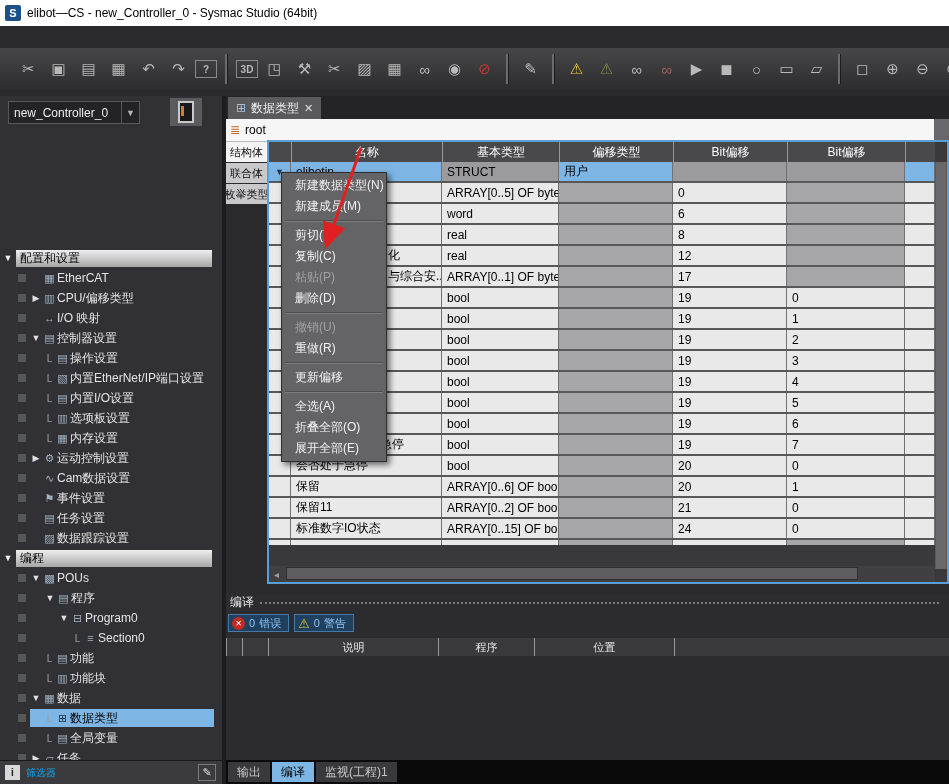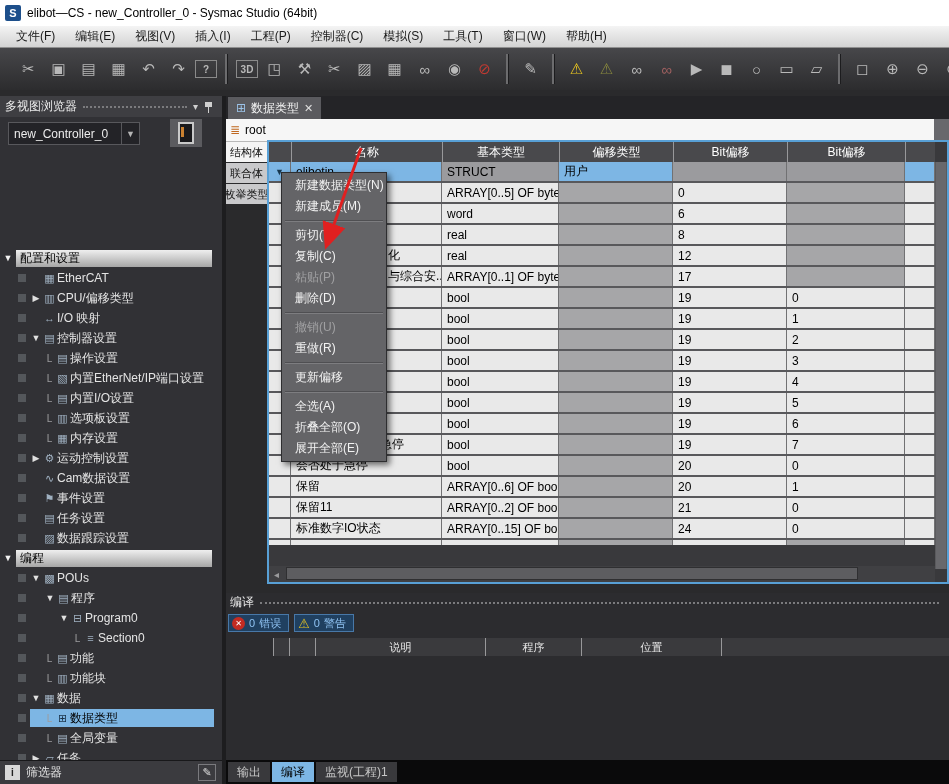--- a/index.html
+++ b/index.html
@@ -56,21 +56,21 @@
   .tree-row.selected .row-inner .tlabel { color:#000; }
   .texp2 { color:#e0e0e0; font-size:9px; width:12px; text-align:center; flex:none; }
   .tpre { color:#9c9c9e; font-size:10px; width:11px; text-align:center; flex:none; }
   .ticon { font-size:11px; color:#9fb0c0; width:15px; text-align:center; flex:none; }
   .tree-row.selected .ticon { color:#1a3248; }
   .tlabel { font-size:12px; color:#e4e4e4; white-space:nowrap; }
   .filterbar { position:absolute; left:0; bottom:0; width:222px; height:24px; background:#3b3b3f;
                border-top:1px solid #18181a; display:flex; align-items:center; }
   .info-box { width:15px; height:15px; background:#d8d8d8; color:#222; font-size:10px; font-weight:bold;
               display:flex; align-items:center; justify-content:center; margin:0 6px 0 5px; }
-  .filter-label { flex:1; font-size:12px; color:#e5e5e5; }
+  .filter-label { flex:1; font-size:10px; color:#0ea5e9; }
   .pencil-box { width:18px; height:17px; border:1px solid #7a7a7e; color:#ddd; font-size:11px;
                 display:flex; align-items:center; justify-content:center; margin-right:6px; }
   .vdivider { position:absolute; left:222px; top:96px; width:4px; height:688px; background:#1d1d1f; }
   
   .main { position:absolute; left:226px; top:96px; width:723px; height:688px; }
   .tabstrip { position:absolute; left:0; top:0; width:723px; height:23px; background:#242427; display:flex; }
   .doc-tab { margin-left:2px; margin-top:1px; height:22px; padding:0 8px; background:#5a5a5e;
              display:flex; align-items:center; gap:5px; }
   .doc-tab .ticon2 { color:#9cc3e8; font-size:12px; }
   .doc-tab .tlabel2 { font-size:12px; color:#f2f2f2; }
@@ -114,52 +114,40 @@
   
   .buildpanel { position:absolute; left:0; top:497px; width:723px; height:167px; background:#2c2c2f; }
   .bp-header { height:18px; display:flex; align-items:center; padding:0 4px; }
   .bp-title { font-size:12px; color:#e8e8e8; white-space:nowrap; }
   .badges { height:24px; display:flex; align-items:center; gap:5px; padding-left:2px; }
   .badge { display:flex; align-items:center; gap:4px; background:#204060; border:1px solid #4878a8;
            color:#8fc2f2; font-size:11px; padding:1px 7px 1px 3px; height:18px; }
   .err-ico { width:13px; height:13px; border-radius:50%; background:#c32b22; color:#fff; font-size:8px;
              display:flex; align-items:center; justify-content:center; }
   .warn-ico { color:#e8c520; font-size:13px; line-height:13px; }
-  .result-head { height:18px; background:#3a3a3d; display:flex; margin-top:3px;margin-left:47px; }
+  .result-head { height:18px; background:#3a3a3d; display:flex; margin-top:3px; }
   .rh-cell { border-left:1px solid #98989a; font-size:11px; color:#e8e8e8; display:flex;
              align-items:center; justify-content:center; overflow:hidden; }
   
   .bottomtabs { position:absolute; left:0; top:664px; width:723px; height:24px; background:#0a0a0b;
                 display:flex; align-items:flex-end; gap:2px; padding-left:2px; }
   .btab { height:20px; margin-bottom:2px; padding:0 9px; background:#39393c; color:#c6c6c6; font-size:12px;
           display:flex; align-items:center; white-space:nowrap; }
   .btab.active { background:#7db6e4; color:#000; }
 </style>
 </head>
 <body>
 
 <div id="app">
 
   <div class="titlebar">
     <div class="app-logo">S</div>
     <div class="title-text">elibot—CS - new_Controller_0 - Sysmac Studio (64bit)</div>
   </div>
 
-  <div class="menubar">
-      <div class="menu-item">文件(F)</div>
-      <div class="menu-item">编辑(E)</div>
-      <div class="menu-item">视图(V)</div>
-      <div class="menu-item">插入(I)</div>
-      <div class="menu-item">工程(P)</div>
-      <div class="menu-item">控制器(C)</div>
-      <div class="menu-item">模拟(S)</div>
-      <div class="menu-item">工具(T)</div>
-      <div class="menu-item">窗口(W)</div>
-      <div class="menu-item">帮助(H)</div>
-    </div>
 
   <div class="toolbar">
       <div class="tb-group">
         <div class="tb-btn">✂</div>
         <div class="tb-btn">▣</div>
         <div class="tb-btn">▤</div>
         <div class="tb-btn">▦</div>
         <div class="tb-btn">↶</div>
         <div class="tb-btn">↷</div>
         <div class="tb-btn small-text">?</div>
@@ -195,26 +183,20 @@
       <div class="tb-sep"></div>
       <div class="tb-group">
         <div class="tb-btn">◻</div>
         <div class="tb-btn">⊕</div>
         <div class="tb-btn">⊖</div>
         <div class="tb-btn">⊙</div>
       </div>
     </div>
 
   <div class="sidebar">
-    <div class="sb-header">
-      <span class="sb-title">多视图浏览器</span>
-      <span class="dotfill"></span>
-      <span class="sb-chevron">▾</span>
-      <span class="pin"></span>
-    </div>
     <div class="ctrl-row">
       <div class="ctrl-select">
         <span class="val">new_Controller_0</span>
         <span class="arr">▼</span>
       </div>
       <div class="device-ico">
           <span class="inner"></span>
         </div>
     </div>
     <div class="tree">

